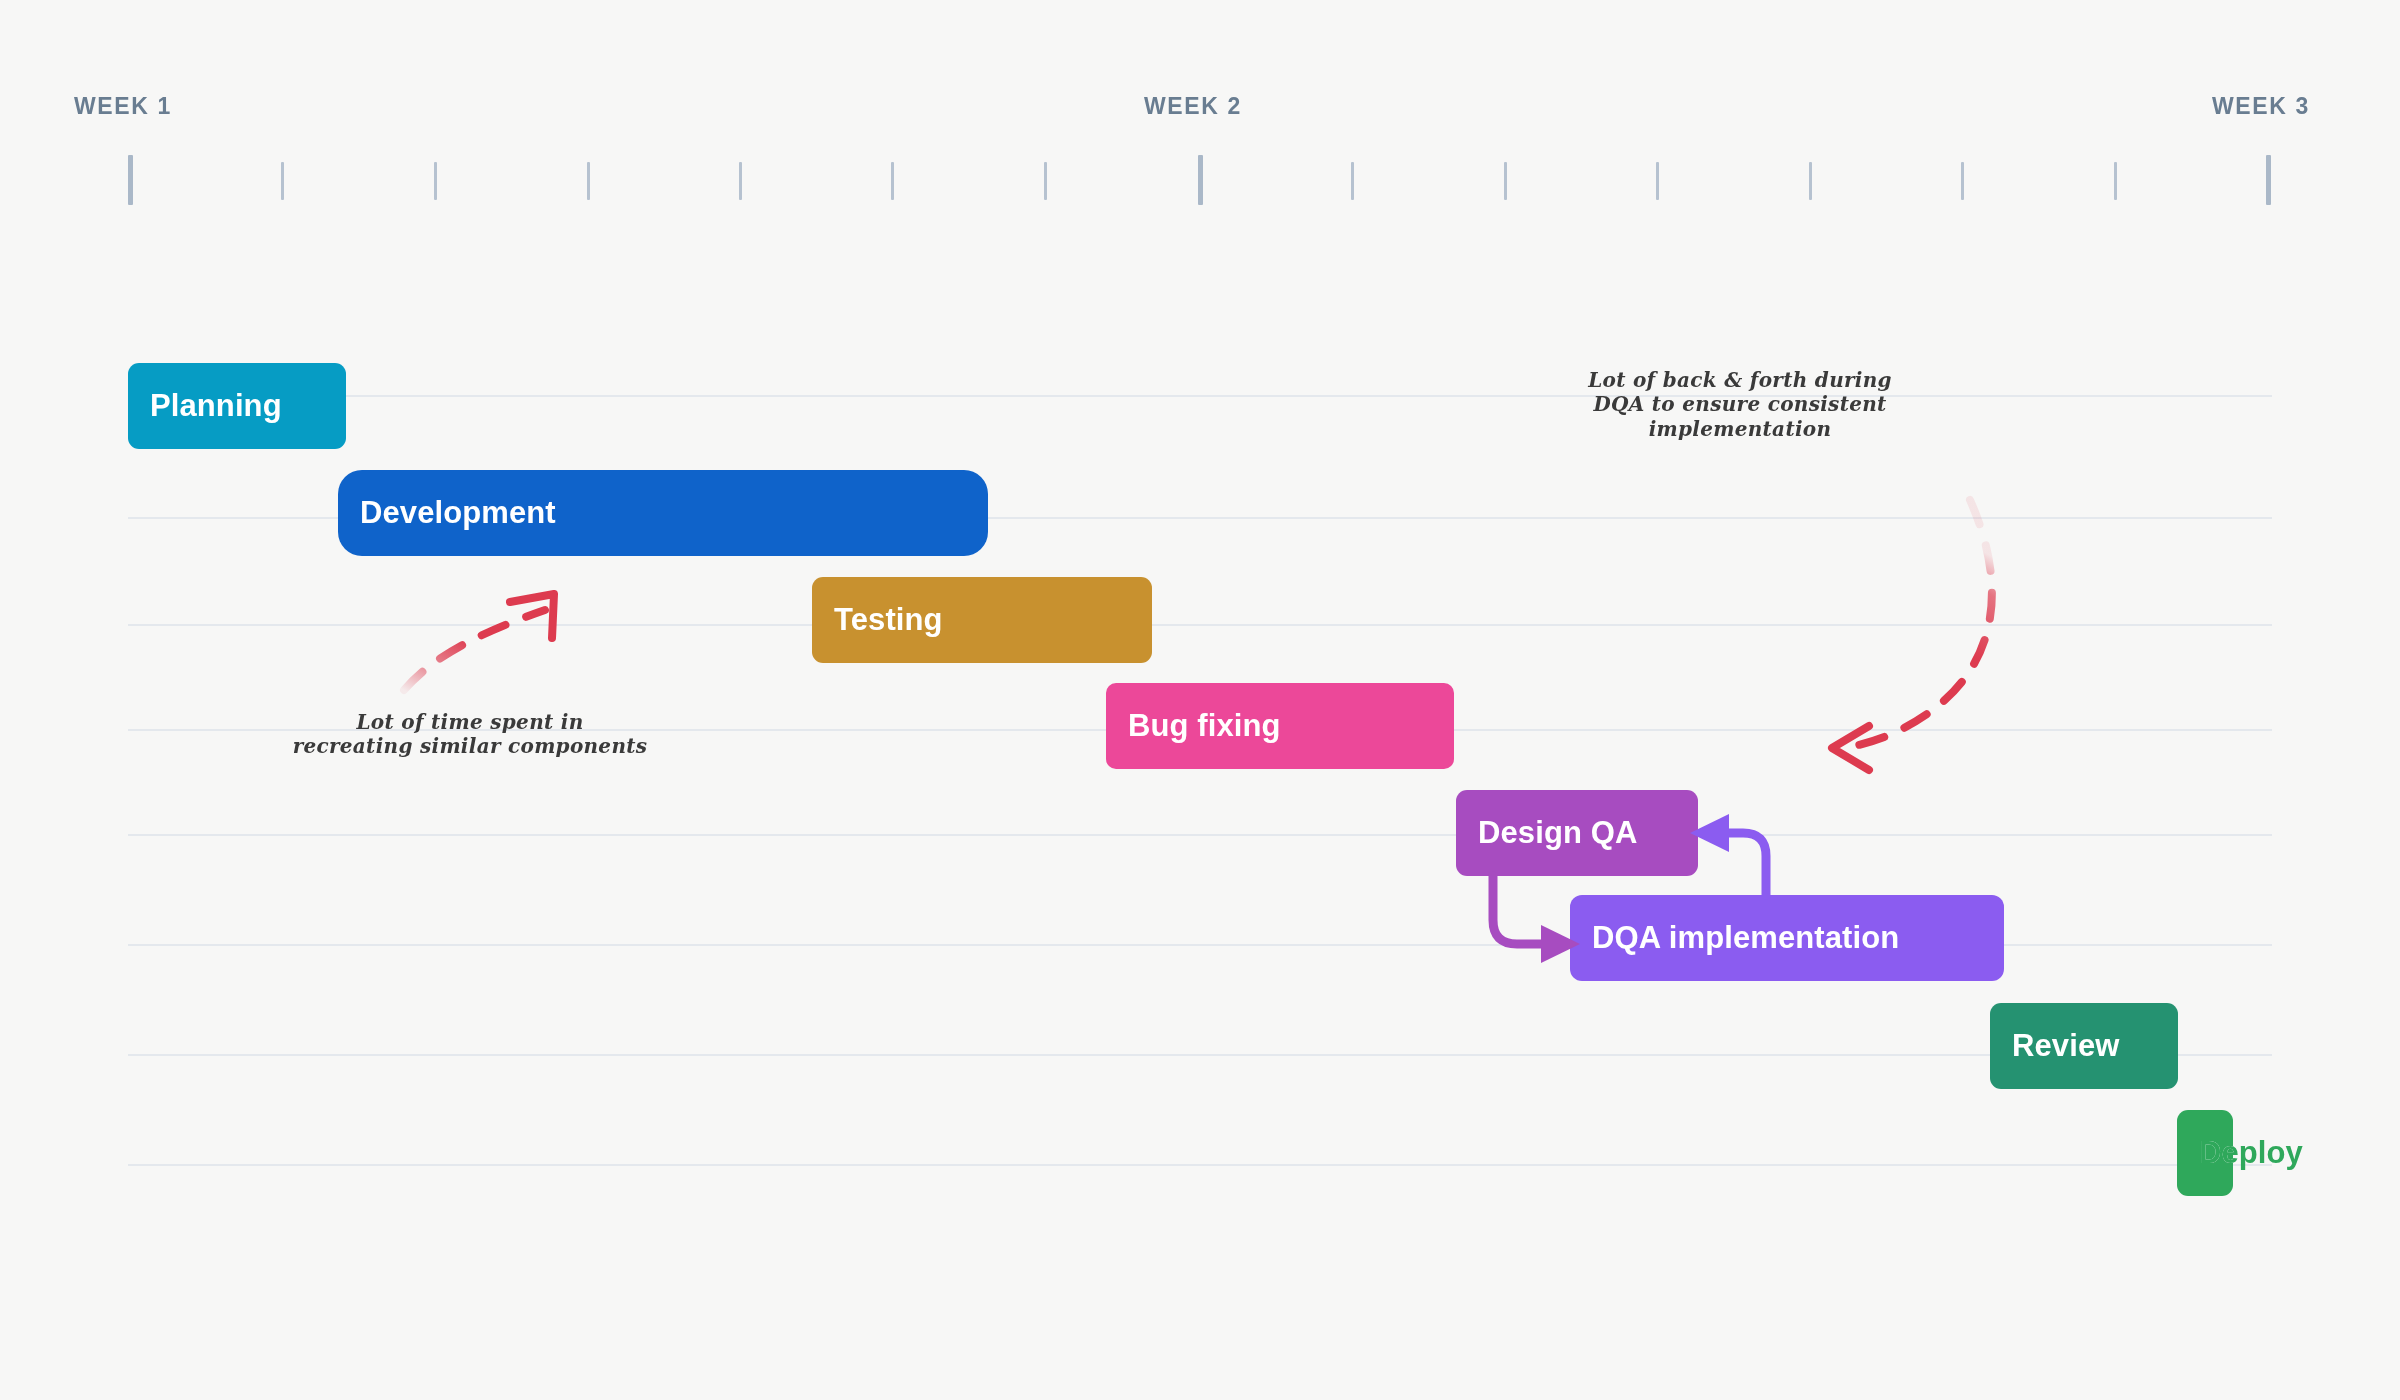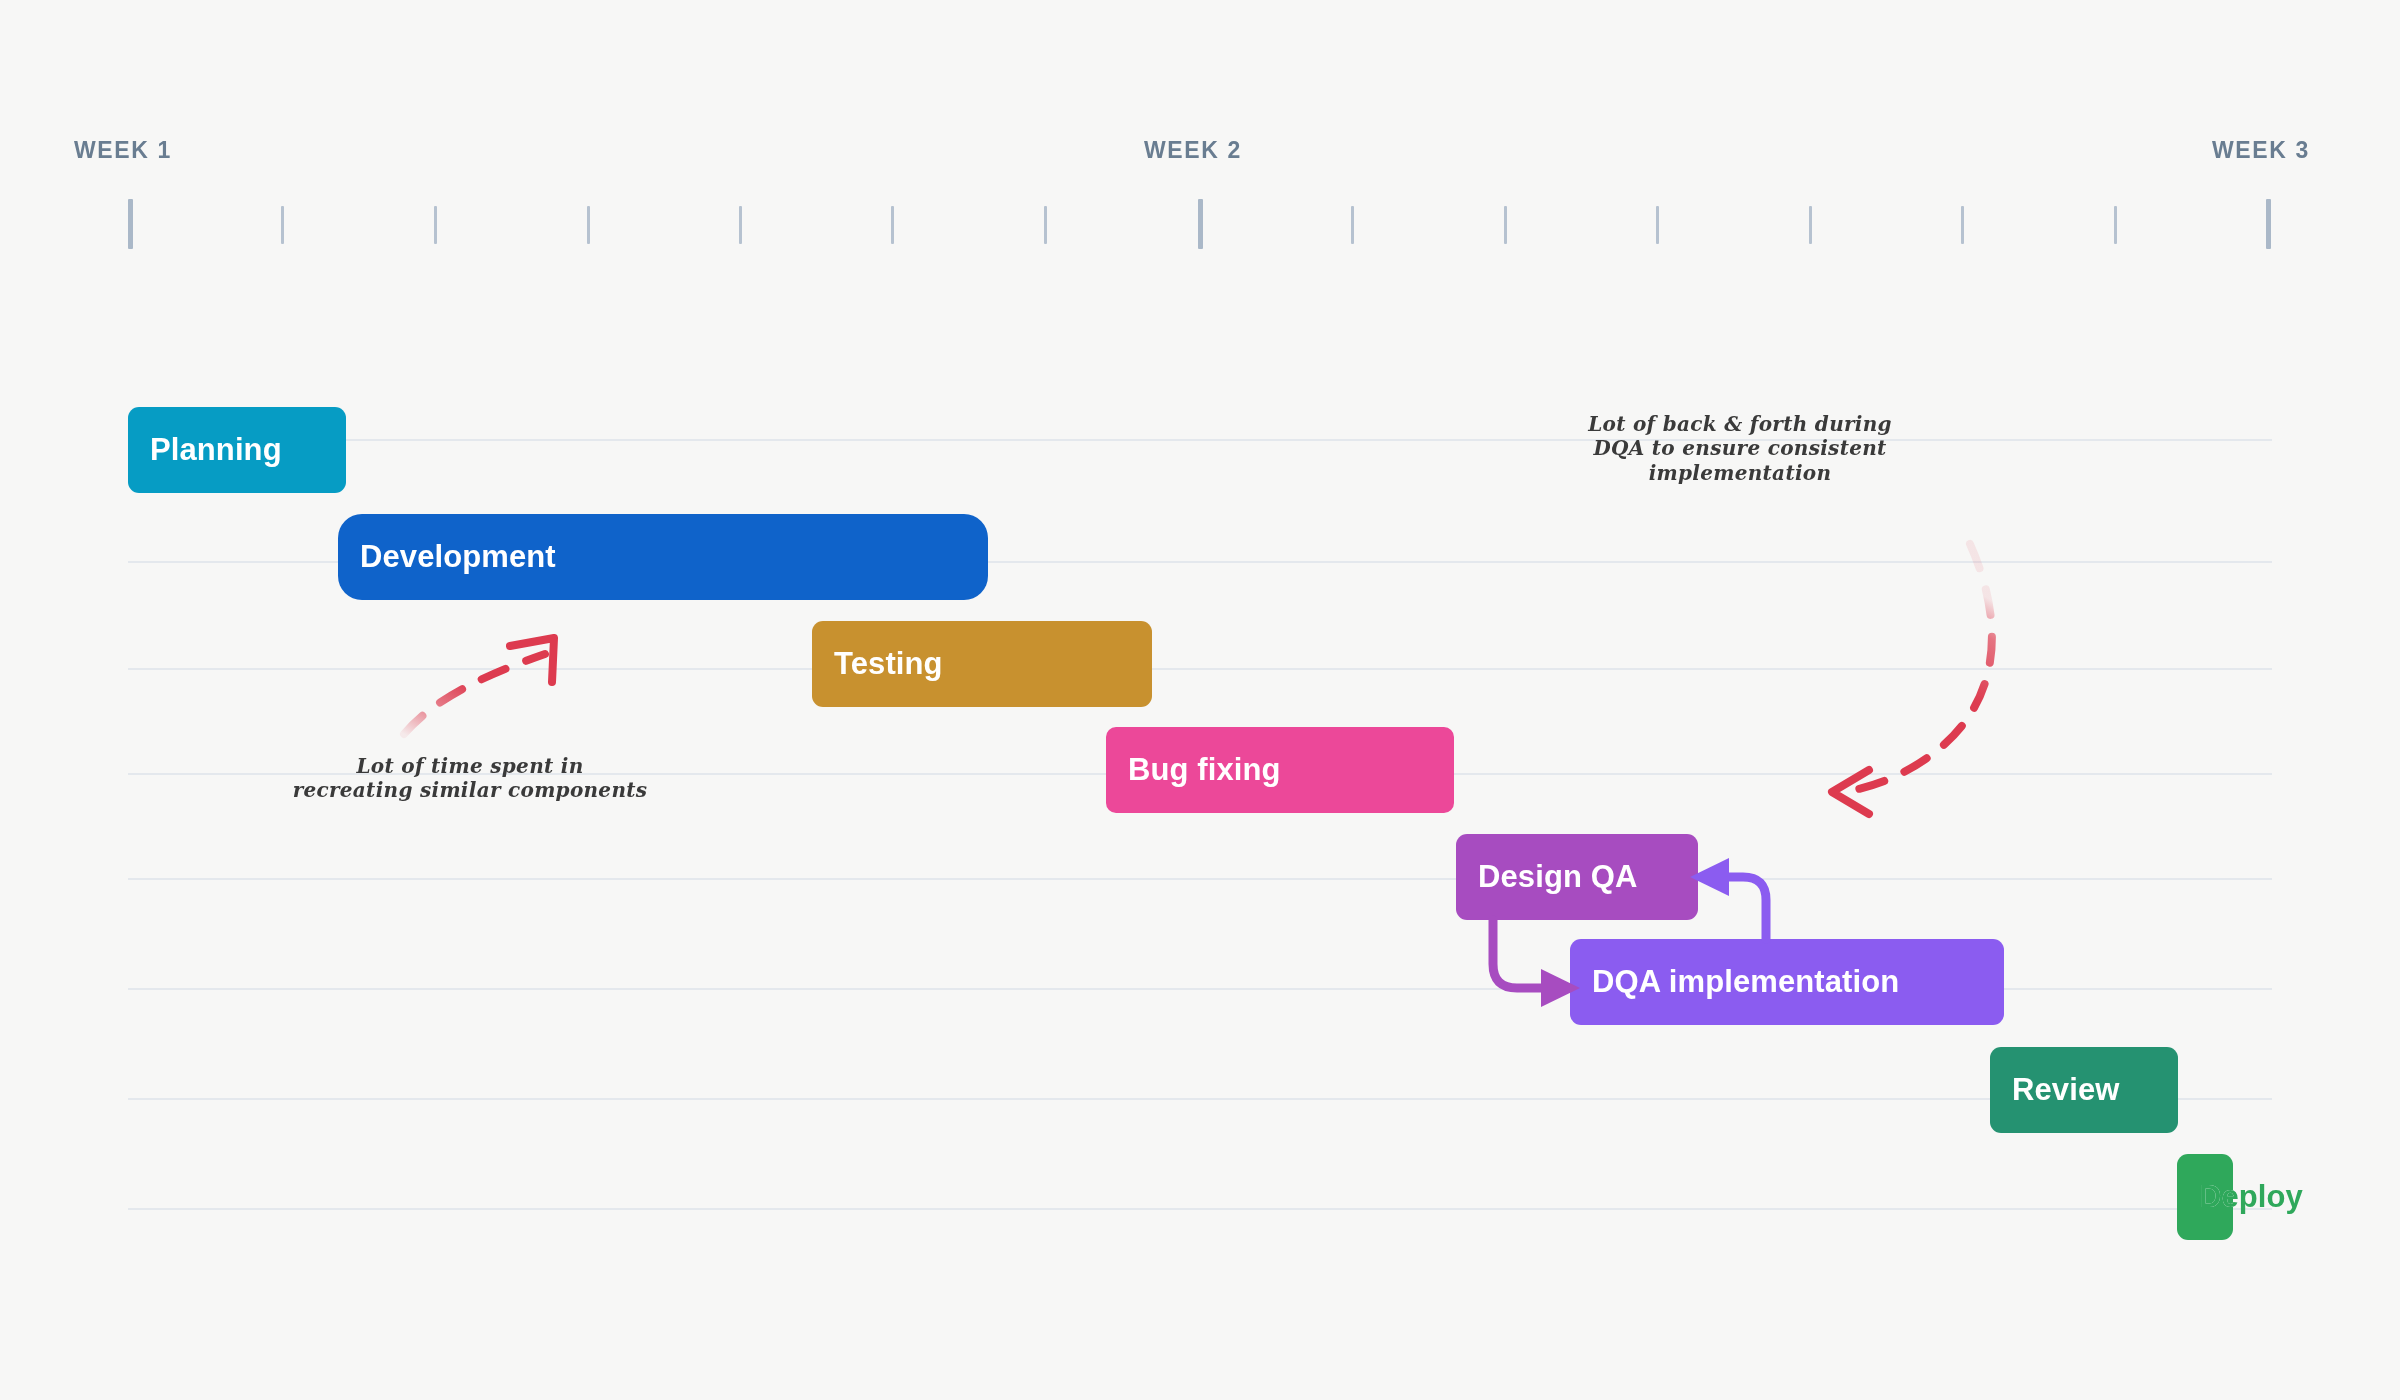--- a/index.html
+++ b/index.html
@@ -11,21 +11,20 @@
     height: 1400px;
     background: #f7f7f6;
     font-family: "Liberation Sans", sans-serif;
     overflow: hidden;
   }
   #canvas {
     position: relative;
     width: 2400px;
     height: 1184px;
     background: #f7f7f6;
-    margin-top: 44px;
   }
 
   
   .week-label {
     position: absolute;
     font-size: 23px;
     font-weight: 700;
     letter-spacing: 1.6px;
     color: #697d91;
     white-space: nowrap;
@@ -172,21 +171,21 @@
     </div>
 
     <div class="bar" style="left:1106px; top:683px; width:348px; height:86px; background:#ec4899;border-radius:10px;">
       <span class="bar-label">Bug fixing</span>
     </div>
 
     <div class="bar" style="left:1456px; top:790px; width:242px; height:86px; background:#a74cc0;">
       <span class="bar-label">Design QA</span>
     </div>
 
-    <div class="bar" style="left:1570px; top:895px; width:434px; height:86px; background:#8b5cf0;">
+    <div class="bar" style="left:1570px; top:895px; width:434px; height:86px; background:#8b5cf0;border-radius:12px;">
       <span class="bar-label">DQA implementation</span>
     </div>
 
     <div class="bar" style="left:1990px; top:1003px; width:188px; height:86px; background:#259271;">
       <span class="bar-label">Review</span>
     </div>
 
     <div class="bar overflow" style="left:2177px; top:1110px; width:56px; height:86px; background:#2fa85b;">
       <span class="bar-label" style="color:#2fa85b; z-index:1;">Deploy</span>
       <span class="overflow-clip">

